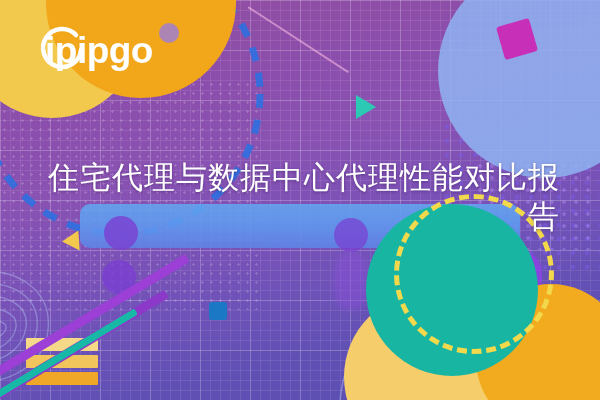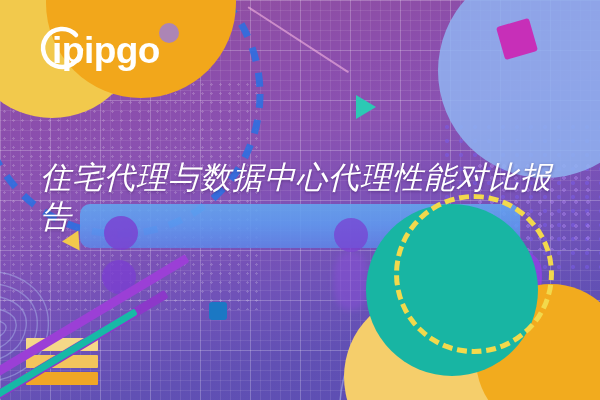--- a/index.html
+++ b/index.html
@@ -240,48 +240,47 @@
 
   
   .arc-blue { position: absolute; left: -30px; top: -56px; }
 
   
   .logo {
     position: absolute;
     left: 36px; top: 24px;
     display: flex;
     align-items: center;
-    gap: 8px;
+    gap: 1px;
     z-index: 8;
   }
   .logo-mark { width: 52px; height: 52px; flex: none; }
   .logo-text {
     color: #ffffff;
     font-size: 37px;
     font-weight: bold;
     letter-spacing: -0.5px;
     line-height: 1;
     margin-left: -44px;
   }
 
   
   .title {
     position: absolute;
     left: 40px;
     top: 158px;
     width: 520px;
     z-index: 9;
-    text-align: left;
+    text-align: right;
     color: #ffffff;
     font-size: 31px;
     line-height: 1.25;
     letter-spacing: 1px;
     font-family: "DejaVu Sans", "Liberation Sans", sans-serif;
     text-shadow: 0 1px 3px rgba(40,10,70,0.45);
-    font-style: italic;
   }
 </style>
 </head>
 <body>
 
 <div class="poster">
 
   <div class="grid-fine"></div>
   <div class="grid-coarse"></div>
   <div class="dots-tl"></div>

